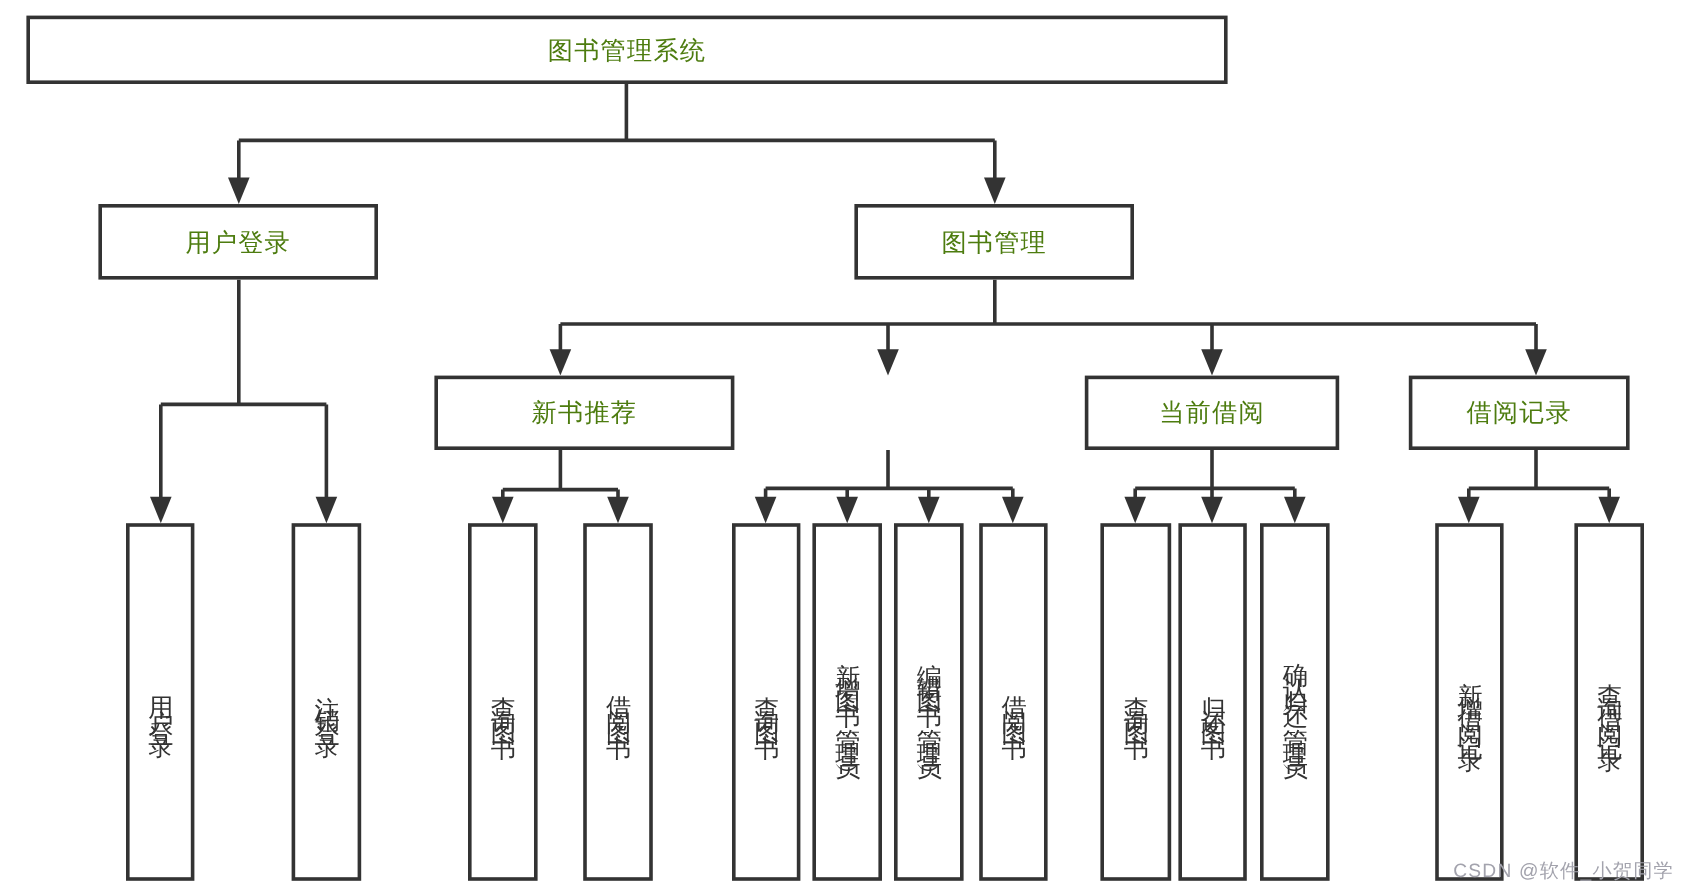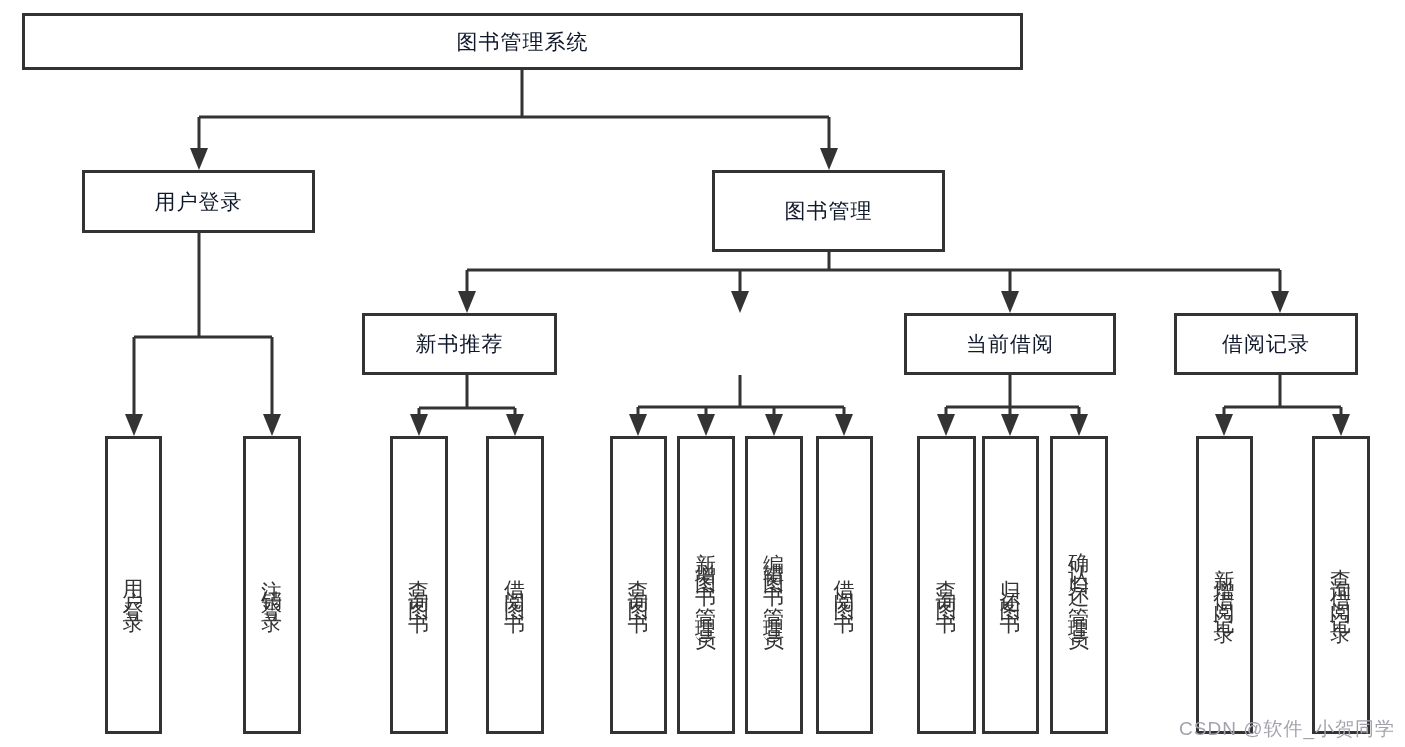--- a/index.html
+++ b/index.html
@@ -17,21 +17,21 @@
   .hnode{
     position:absolute;
     box-sizing:border-box;
     background:#ffffff;
     border:3px solid #333333;
     display:flex;align-items:center;justify-content:center;
     z-index:2;
   }
   .hnode span{
     font-size:21px;
-    color:#0f172a;
+    color:#4d7c0f;
     letter-spacing:1px;
     white-space:nowrap;
   }
   .vnode{
     position:absolute;
     box-sizing:border-box;
     background:#ffffff;
     border:3px solid #333333;
     display:flex;align-items:center;justify-content:center;
     z-index:2;
@@ -40,21 +40,21 @@
     writing-mode:vertical-rl;
     text-orientation:mixed;
     font-size:21px;
     letter-spacing:11px;
     line-height:1.1;
     color:#333333;
   }
   #watermark{
     position:absolute;
     right:10px;top:716px;
-    font-size:19px;
+    font-size:16px;
     color:#a3a3ad;
     letter-spacing:1px;
     z-index:3;
     white-space:nowrap;
   }
 </style>
 </head>
 <body>
 
 <div id="canvas">
@@ -99,25 +99,25 @@
     </g>
   </svg>
 
   <div class="hnode" style="left:22px;top:13px;width:1001px;height:57px;">
     <span>图书管理系统</span>
   </div>
 
   <div class="hnode" style="left:82px;top:170px;width:233px;height:63px;">
     <span>用户登录</span>
   </div>
-  <div class="hnode" style="left:712px;top:170px;width:233px;height:82px;">
+  <div class="hnode" style="left:712px;top:170px;width:233px;height:63px;">
     <span>图书管理</span>
   </div>
 
-  <div class="hnode" style="left:362px;top:313px;width:195px;height:62px;">
+  <div class="hnode" style="left:362px;top:313px;width:250px;height:62px;">
     <span>新书推荐</span>
   </div>
   <div class="hnode" style="left:904px;top:313px;width:212px;height:62px;">
     <span>当前借阅</span>
   </div>
   <div class="hnode" style="left:1174px;top:313px;width:184px;height:62px;">
     <span>借阅记录</span>
   </div>
 
   <div class="vnode" style="left:105px;top:436px;width:57px;height:298px;">

